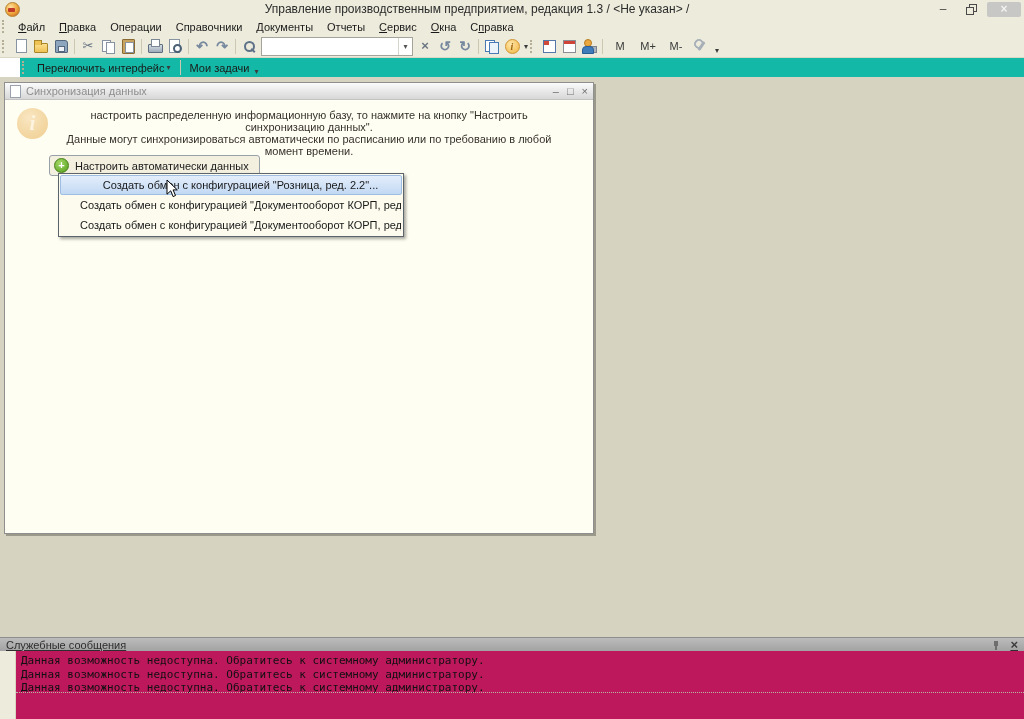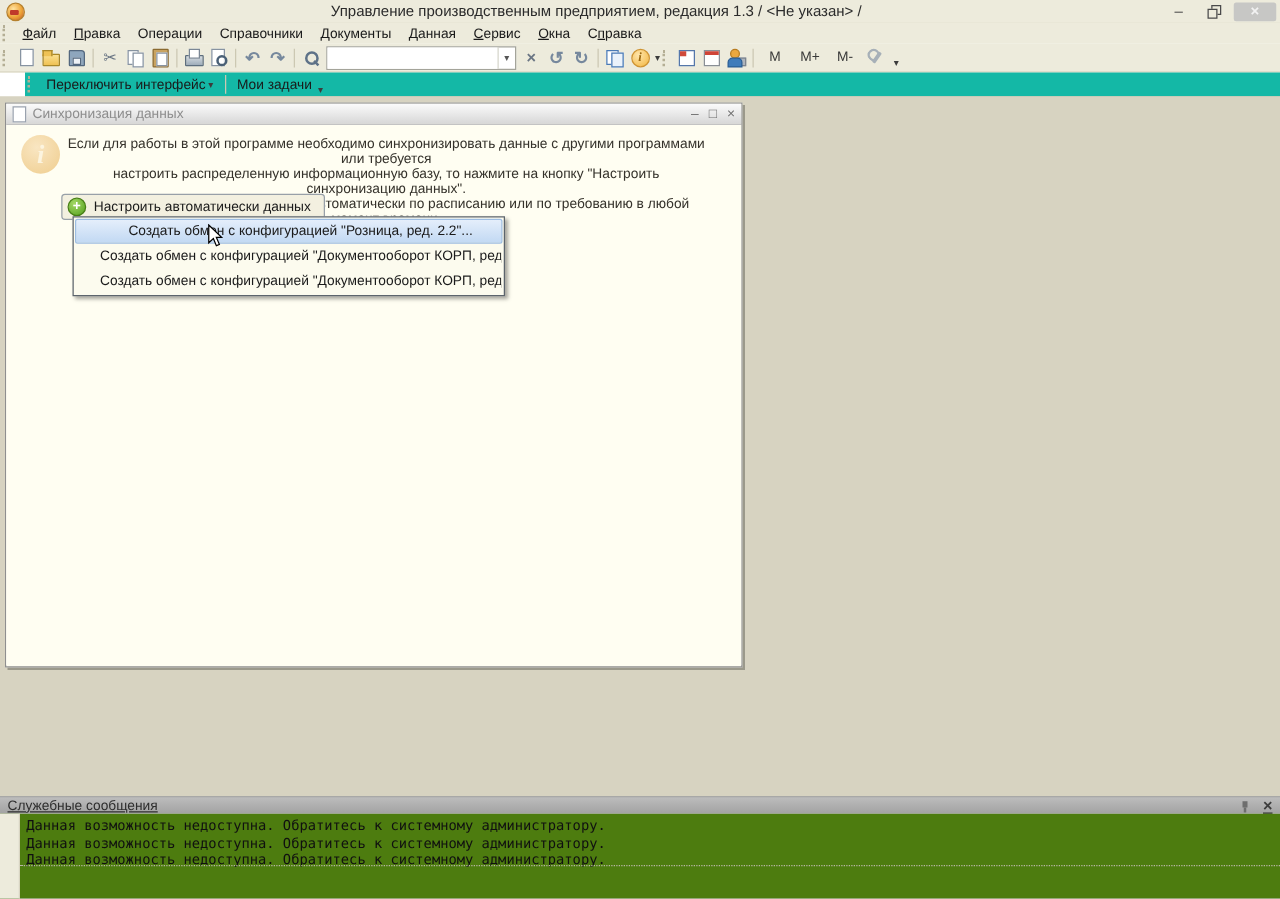--- a/index.html
+++ b/index.html
@@ -107,21 +107,21 @@
   .popup-item.active{background:linear-gradient(#e4eefb,#c2d9f3);border:1px solid #9dbde2;border-radius:2px;}
 
   .cursor{position:absolute;left:166px;top:179px;z-index:50;pointer-events:none;}
 
   
   .svc-header{position:absolute;left:0;top:637px;width:1024px;height:14px;
               background:linear-gradient(#bcbcbc,#a2a2a2);border-top:1px solid #8e8e8e;
               display:flex;align-items:center;padding:0 6px;box-sizing:border-box;color:#2e2e2e;text-decoration:underline;}
   .svc-hright{margin-left:auto;display:flex;align-items:center;gap:10px;}
   .svc-close{font-size:13px;font-weight:bold;color:#3c3c3c;line-height:12px;}
-  .svc-body{position:absolute;left:0;top:651px;width:1024px;height:68px;background:#4d7c0f;}
+  .svc-body{position:absolute;left:0;top:651px;width:1024px;height:68px;background:#be185d;}
   .svc-gutter{position:absolute;left:0;top:0;width:15px;height:100%;background:#edebdc;border-right:1px solid #d8d4c2;}
   .svc-msgs{position:absolute;left:21px;top:3px;}
   .msg-line{font-family:"DejaVu Sans Mono",monospace;font-size:11px;line-height:13.5px;color:#101010;white-space:pre;}
   .dotline{position:absolute;left:16px;right:0;top:41px;border-top:1px dotted #b9b5a6;}
 </style>
 </head>
 <body>
 
 <div class="screen">
 
@@ -160,21 +160,21 @@
         <span>Справочники</span>
       </span>
     <span class="menu-item">
         <span></span>
         <u></u>
         <span>Документы</span>
       </span>
     <span class="menu-item">
         <span></span>
         <u></u>
-        <span>Данная</span>
+        <span>Отчеты</span>
       </span>
     <span class="menu-item">
         <span></span>
         <u>С</u>
         <span>ервис</span>
       </span>
     <span class="menu-item">
         <span></span>
         <u>О</u>
         <span>кна</span>
@@ -289,21 +289,20 @@
         <span>Синхронизация данных</span>
         <span class="dlg-btns">
           <span>–</span>
           <span>□</span>
           <span>×</span>
         </span>
       </div>
       <div class="dlg-body">
         <div class="info-badge">i</div>
         <div class="info-text">
-          <div>Если для работы в этой программе необходимо синхронизировать данные с другими программами или требуется</div>
           <div>настроить распределенную информационную базу, то нажмите на кнопку "Настроить синхронизацию данных".</div>
           <div>Данные могут синхронизироваться автоматически по расписанию или по требованию в любой момент времени.</div>
         </div>
         <div class="setup-btn">
           <span class="plus-badge">+</span>
           <span>Настроить автоматически данных</span>
         </div>
         <div class="popup">
           <div class="popup-item active">Создать обмен с конфигурацией "Розница, ред. 2.2"...</div>
           <div class="popup-item">Создать обмен с конфигурацией "Документооборот КОРП, ред. 1.4"...</div>

